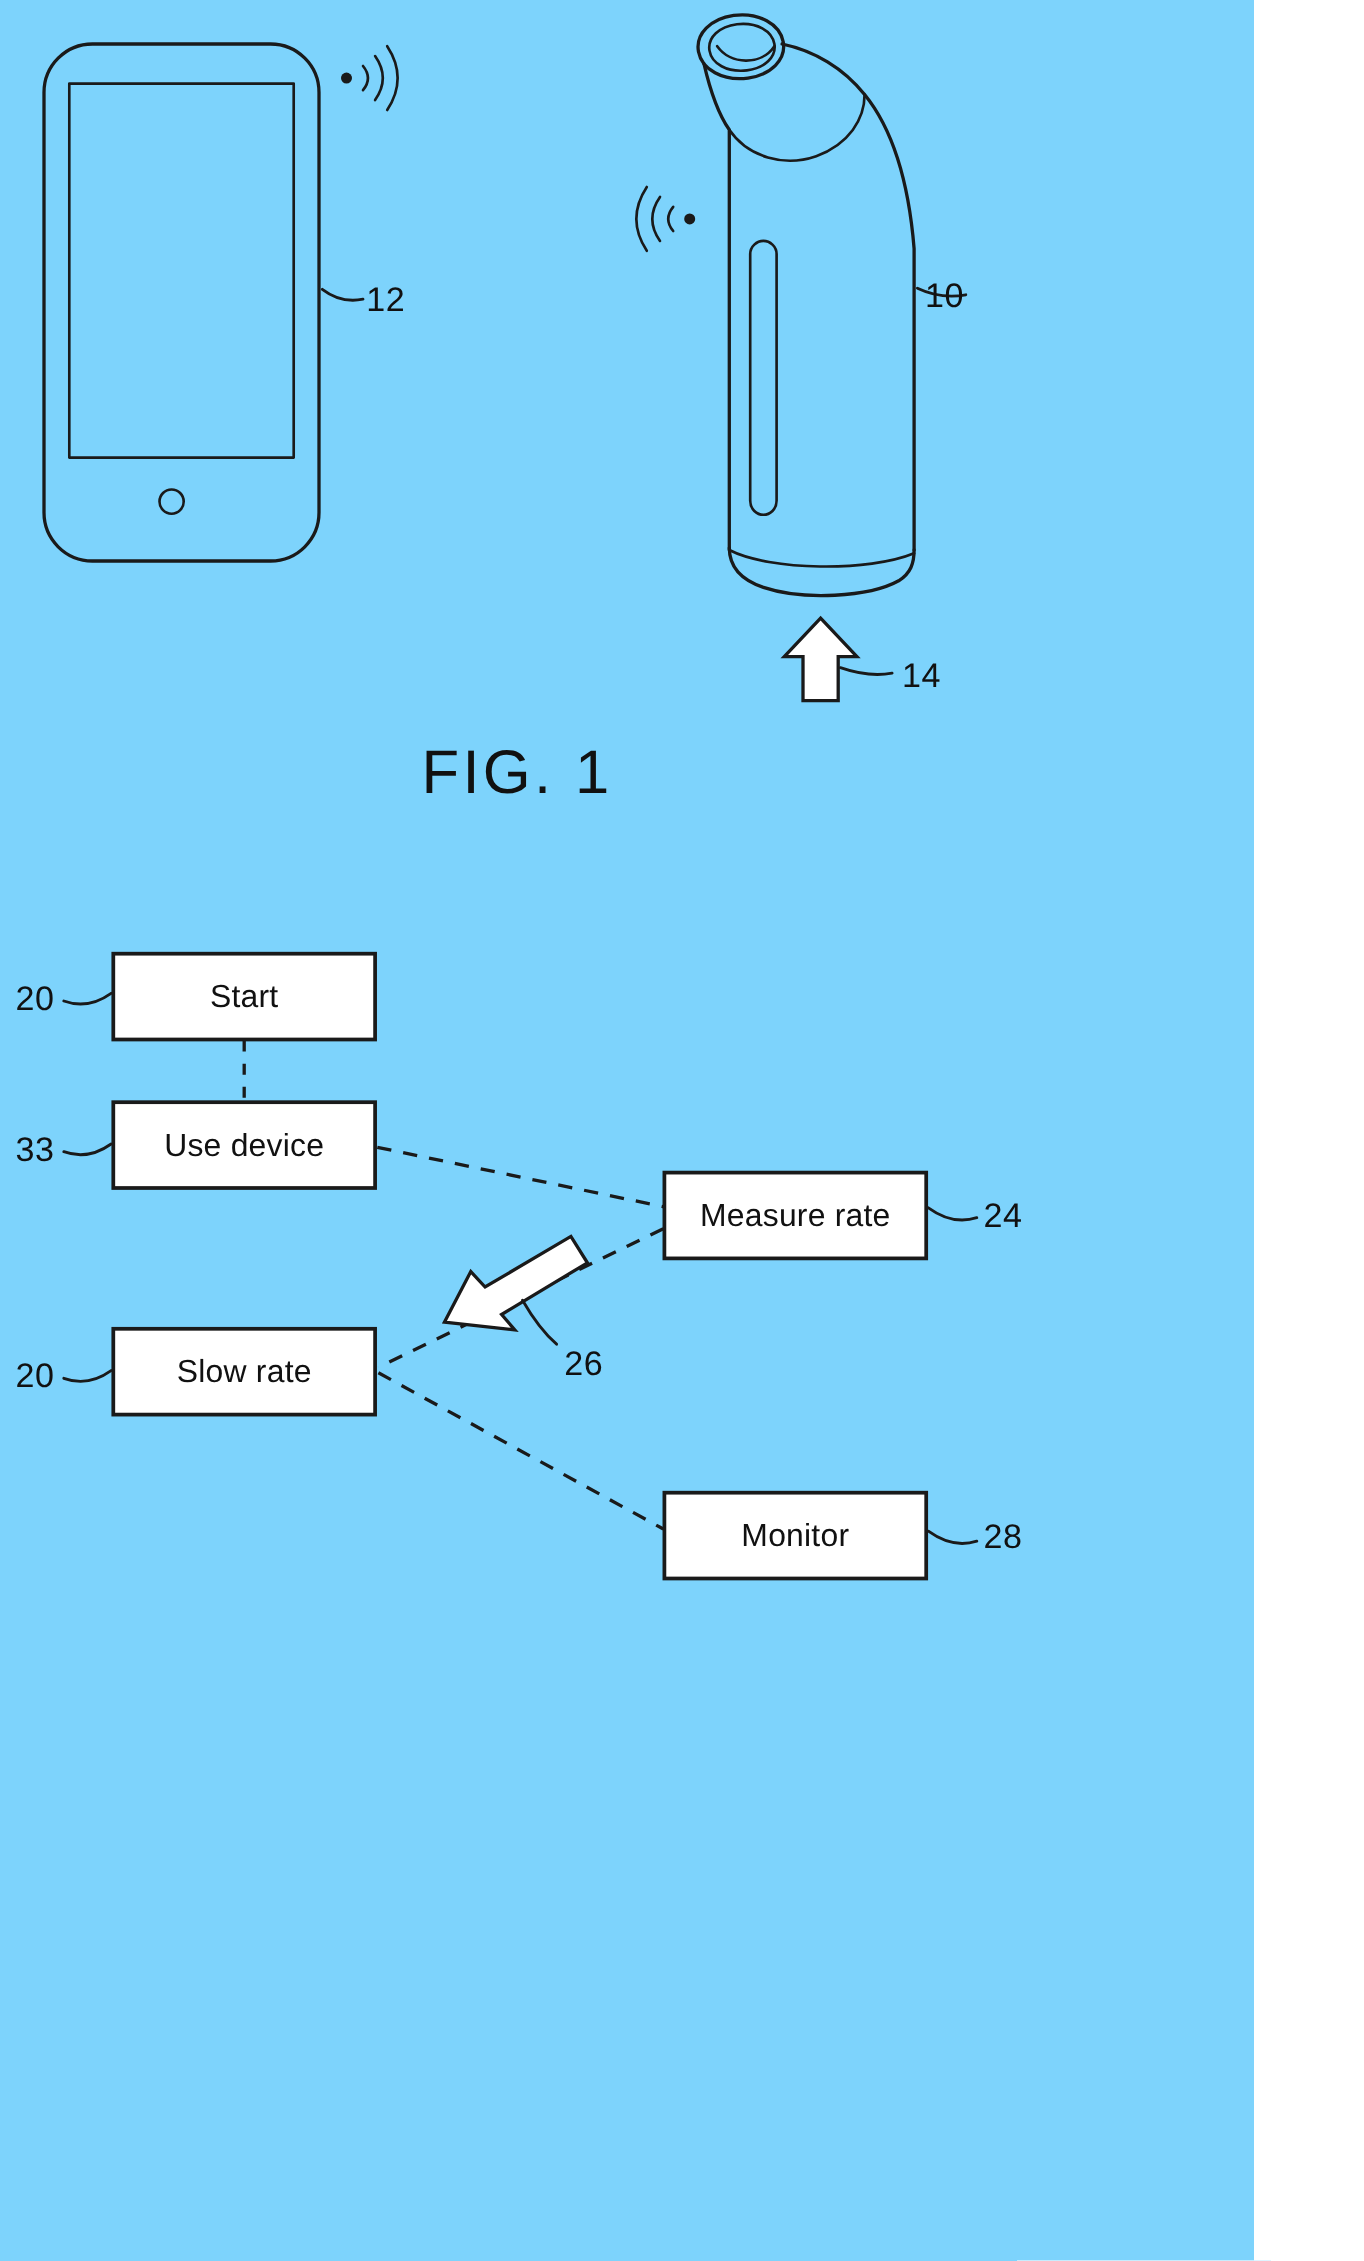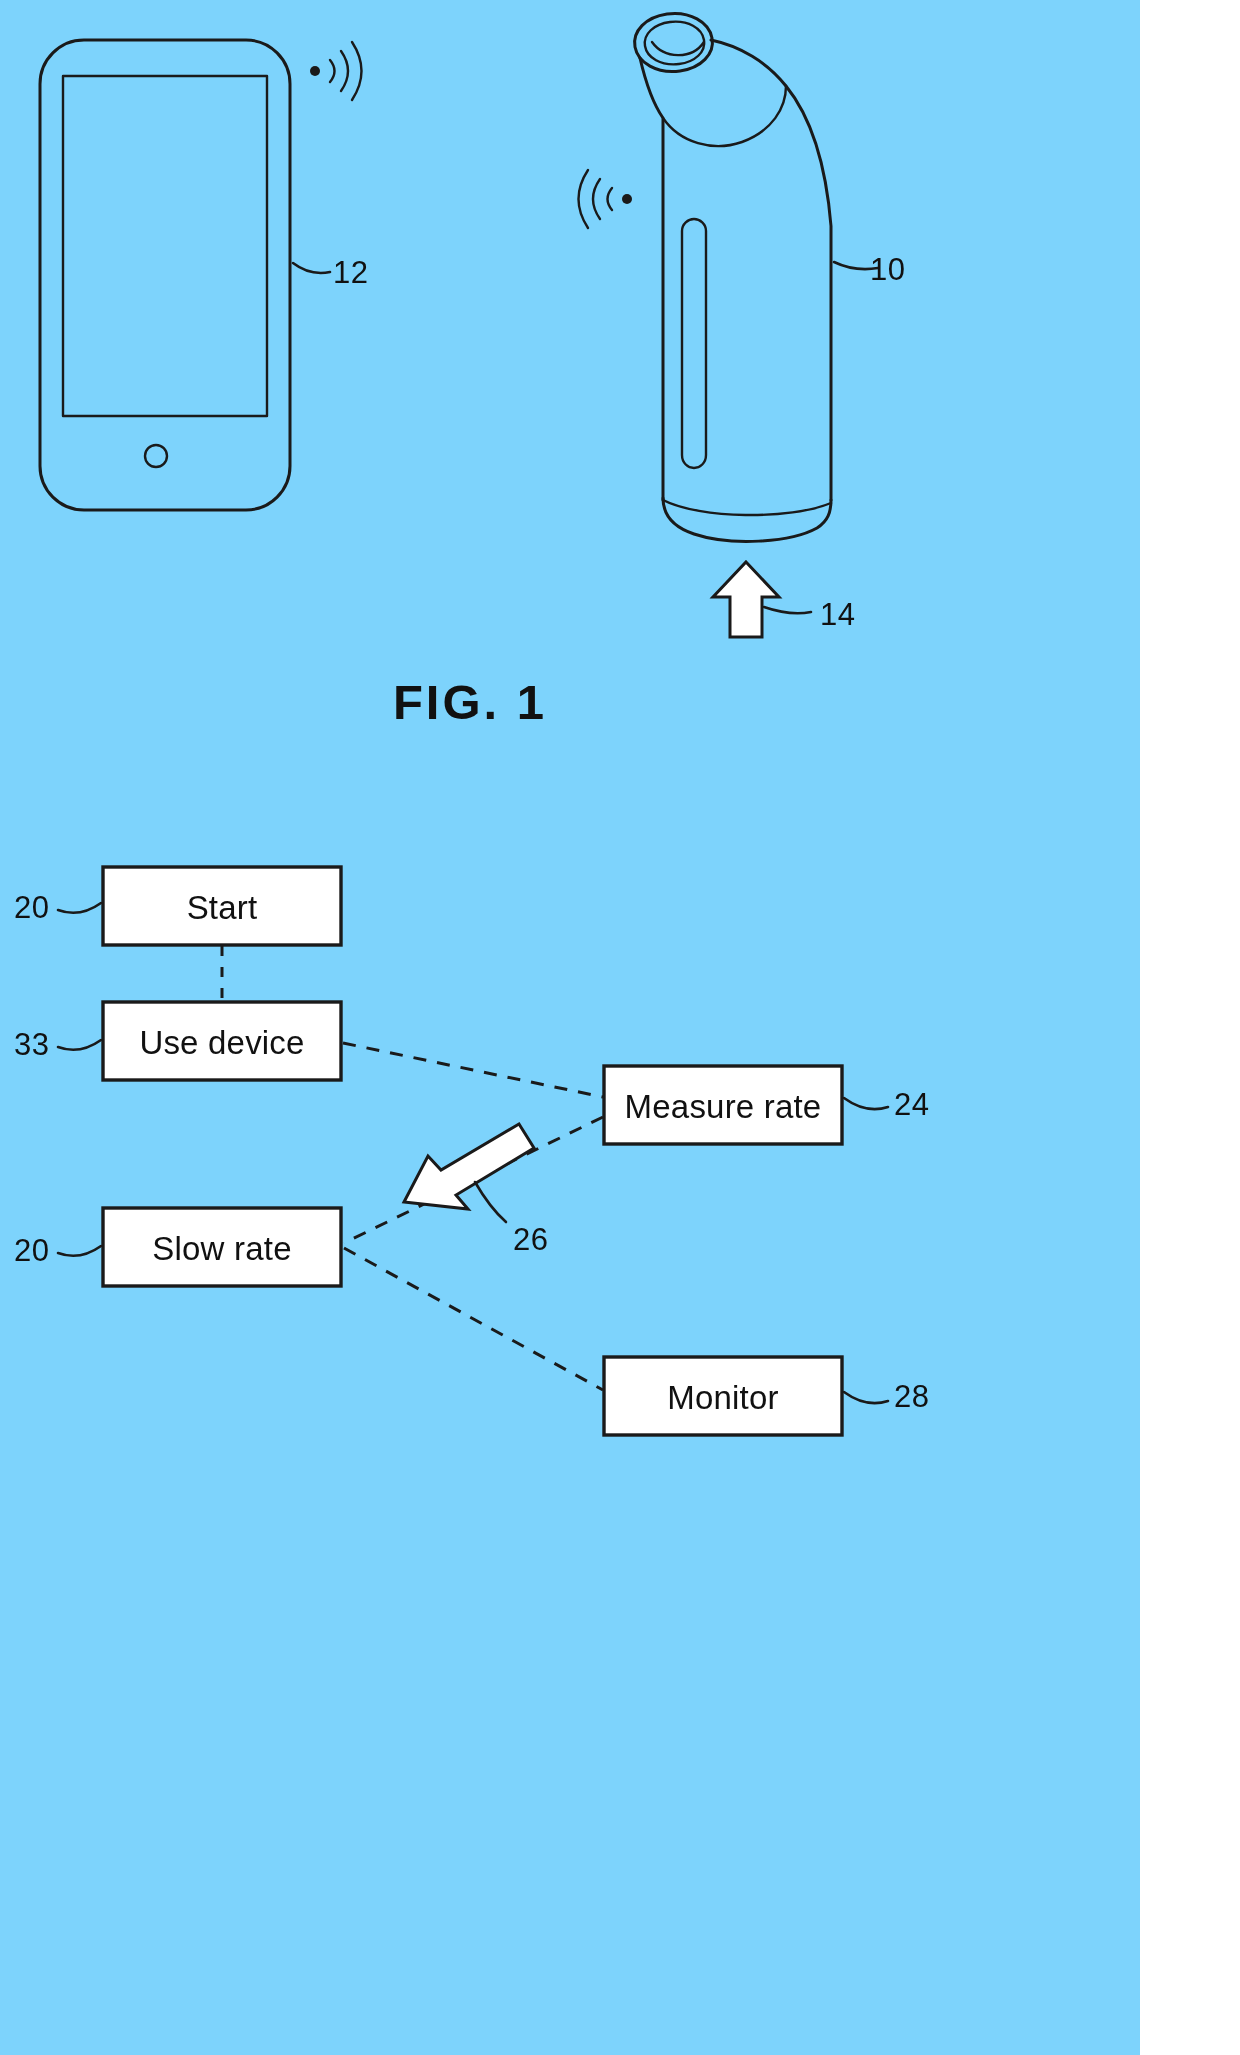--- a/index.html
+++ b/index.html
@@ -83,28 +83,28 @@
     font-family: "Liberation Sans", sans-serif;
     color: #111111;
     white-space: nowrap;
     line-height: 1;
   }
   .ref-num {
     font-size: 31px;
     letter-spacing: 0.5px;
   }
   .box-label {
-    font-size: 33px;
+    font-size: 29px;
     letter-spacing: 0.2px;
     text-align: right;
   }
   .fig-caption {
-    font-size: 49px;
+    font-size: 56px;
     letter-spacing: 3px;
-    font-weight: 700;
+    font-weight: 400;
   }
   .centered {
     transform: translate(-50%, -50%);
   }
   .leftmid {
     transform: translate(0, -50%);
   }
 </style>
 </head>
 <body>
@@ -216,21 +216,21 @@
 
       <polygon class="arrow-outline" points="404,1202 428,1156 441,1170 519,1124 534,1148 456,1195 468,1209"></polygon>
 
       <path class="ink-lead" d="M 475 1182 Q 490 1208 506 1222"></path>
 
     </g>
   </svg>
 
   <div class="txt ref-num leftmid" style="left:333px; top:272px;">12</div>
 
-  <div class="txt ref-num leftmid" style="left:870px; top:269px;">10</div>
+  <div class="txt ref-num leftmid" style="left:841px; top:269px;">10</div>
 
   <div class="txt ref-num leftmid" style="left:820px; top:614px;">14</div>
 
   <div class="txt fig-caption centered" style="left:470px; top:702px;">FIG. 1</div>
 
   <div class="txt ref-num" style="left:14px; top:892px;">20</div>
 
   <div class="txt ref-num" style="left:14px; top:1029px;">33</div>
 
   <div class="txt ref-num" style="left:894px; top:1089px;">24</div>

